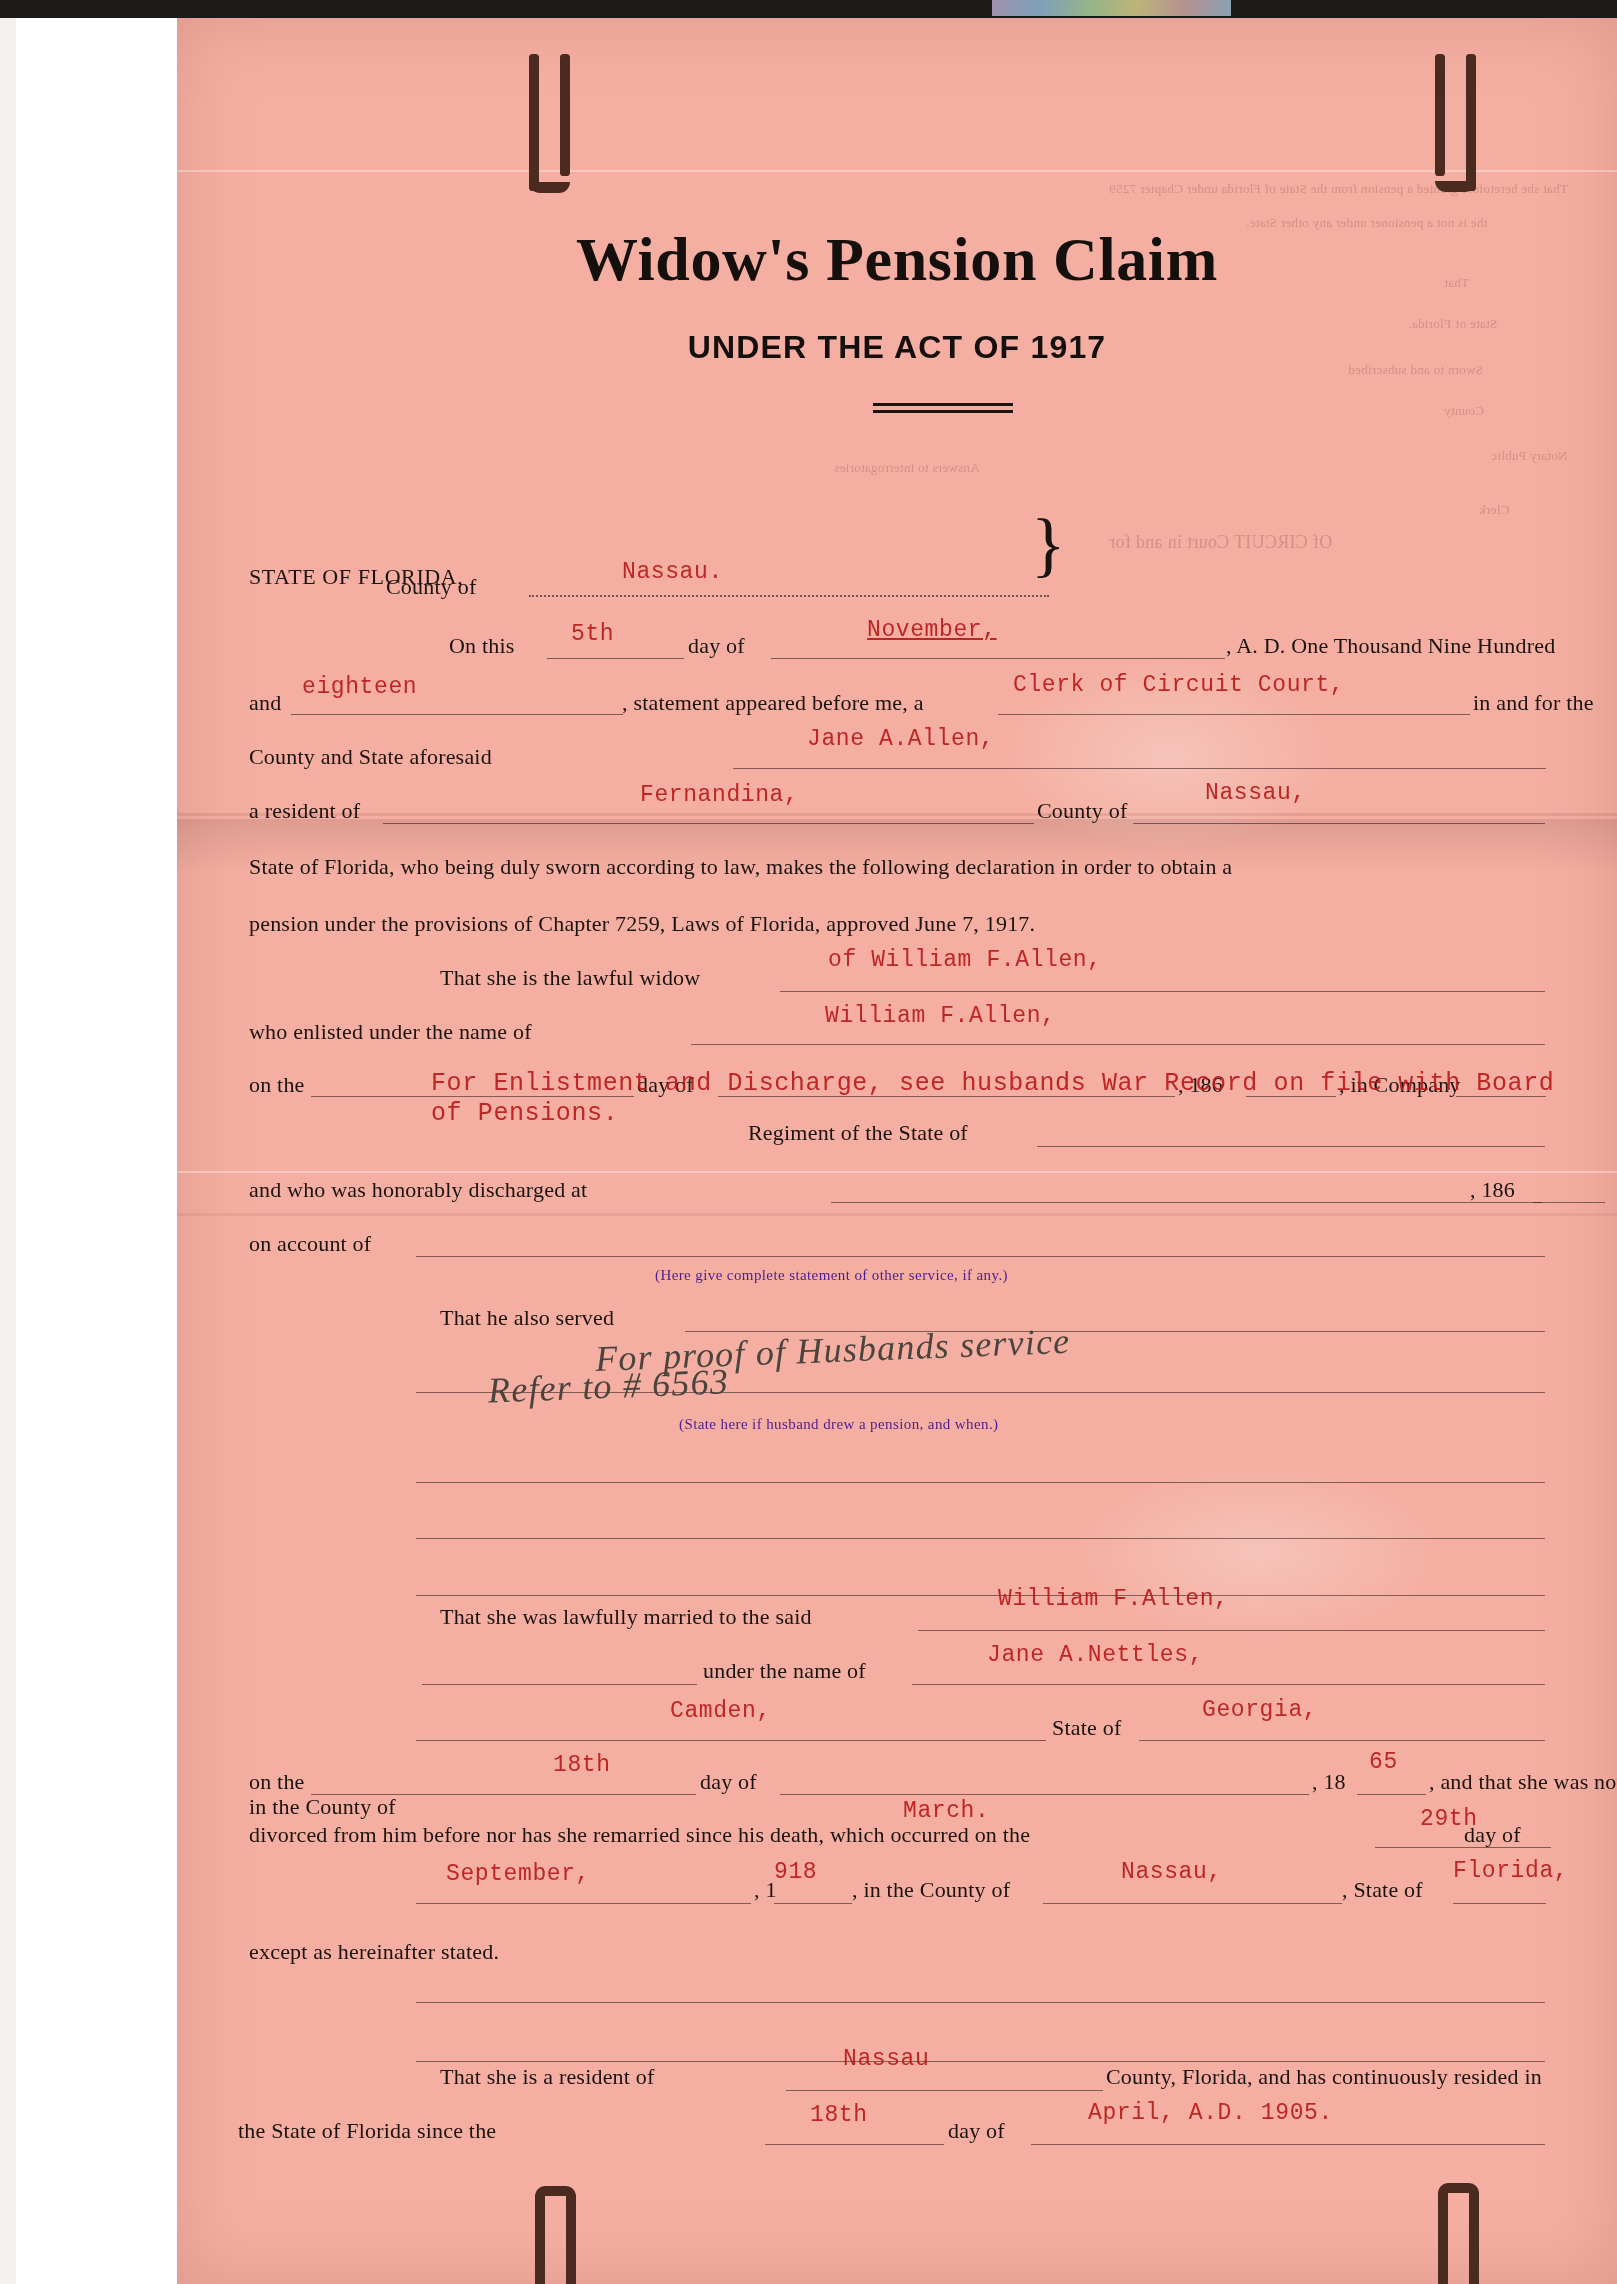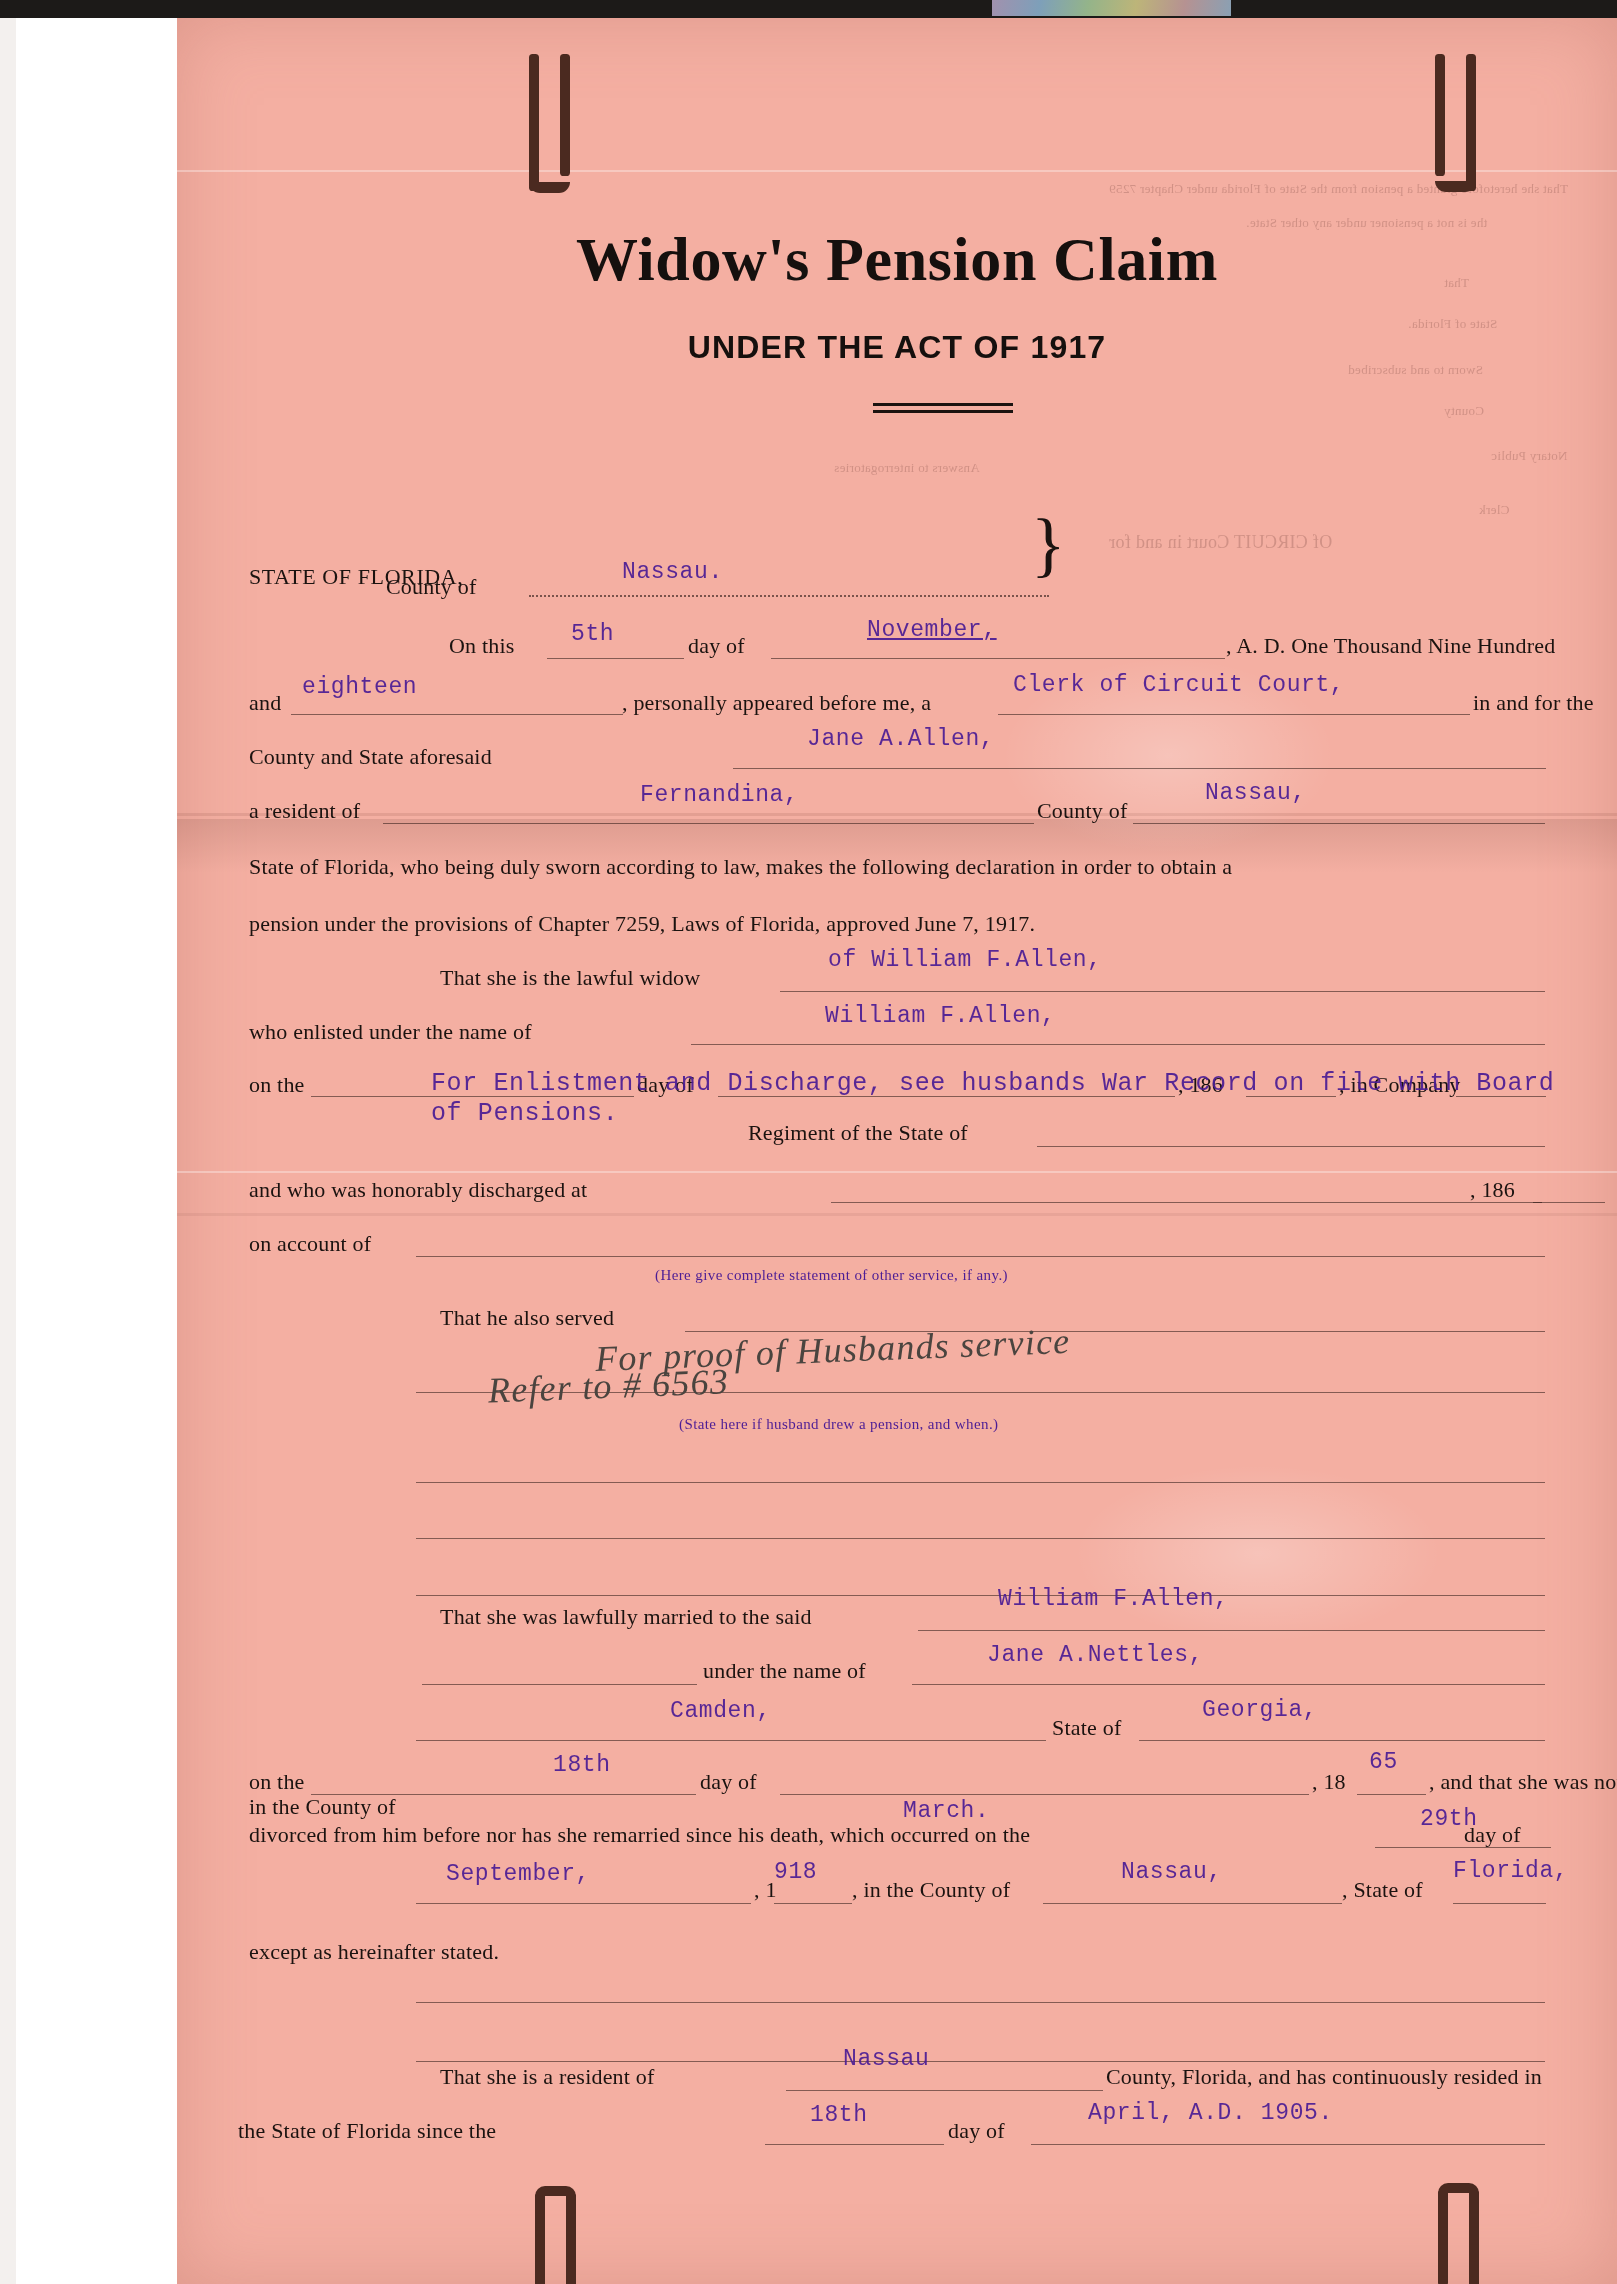--- a/index.html
+++ b/index.html
@@ -159,21 +159,21 @@
   .dotline {
     position: absolute;
     border-bottom: 2.4px dotted rgba(40,22,18,.6);
     height: 0;
   }
   
   .tw {
     position: absolute;
     font-family: "Liberation Mono", monospace;
     font-size: 23px;
-    color: #4c1d95;
+    color: #b91c1c;
     letter-spacing: 0.6px;
     white-space: nowrap;
     opacity: .93;
   }
   
   .hand {
     position: absolute;
     font-family: "Liberation Serif", serif;
     font-style: italic;
     font-size: 36px;
@@ -268,21 +268,21 @@
       <div class="line" style="left:370px; top:640px; width:137px;"></div>
       <div class="tw" style="left:394px; top:603px;">5th</div>
       <div class="body-text" style="left:511px; top:615px;">day of</div>
       <div class="line" style="left:594px; top:640px; width:454px;"></div>
       <div class="tw" style="left:690px; top:599px;text-decoration:underline;">November,</div>
       <div class="body-text" style="left:1049px; top:615px;">, A. D. One Thousand Nine Hundred</div>
 
       <div class="body-text" style="left:72px; top:672px;">and</div>
       <div class="line" style="left:114px; top:696px; width:332px;"></div>
       <div class="tw" style="left:125px; top:656px;">eighteen</div>
-      <div class="body-text" style="left:445px; top:672px;">, personally appeared before me, a</div>
+      <div class="body-text" style="left:445px; top:672px;">, statement appeared before me, a</div>
       <div class="line" style="left:821px; top:696px; width:472px;"></div>
       <div class="tw" style="left:836px; top:654px;">Clerk of Circuit Court,</div>
       <div class="body-text" style="left:1296px; top:672px;">in and for the</div>
 
       <div class="body-text" style="left:72px; top:726px;">County and State aforesaid</div>
       <div class="line" style="left:556px; top:750px; width:813px;"></div>
       <div class="tw" style="left:630px; top:708px;">Jane A.Allen,</div>
 
       <div class="body-text" style="left:72px; top:780px;">a resident of</div>
       <div class="line" style="left:206px; top:805px; width:651px;"></div>

